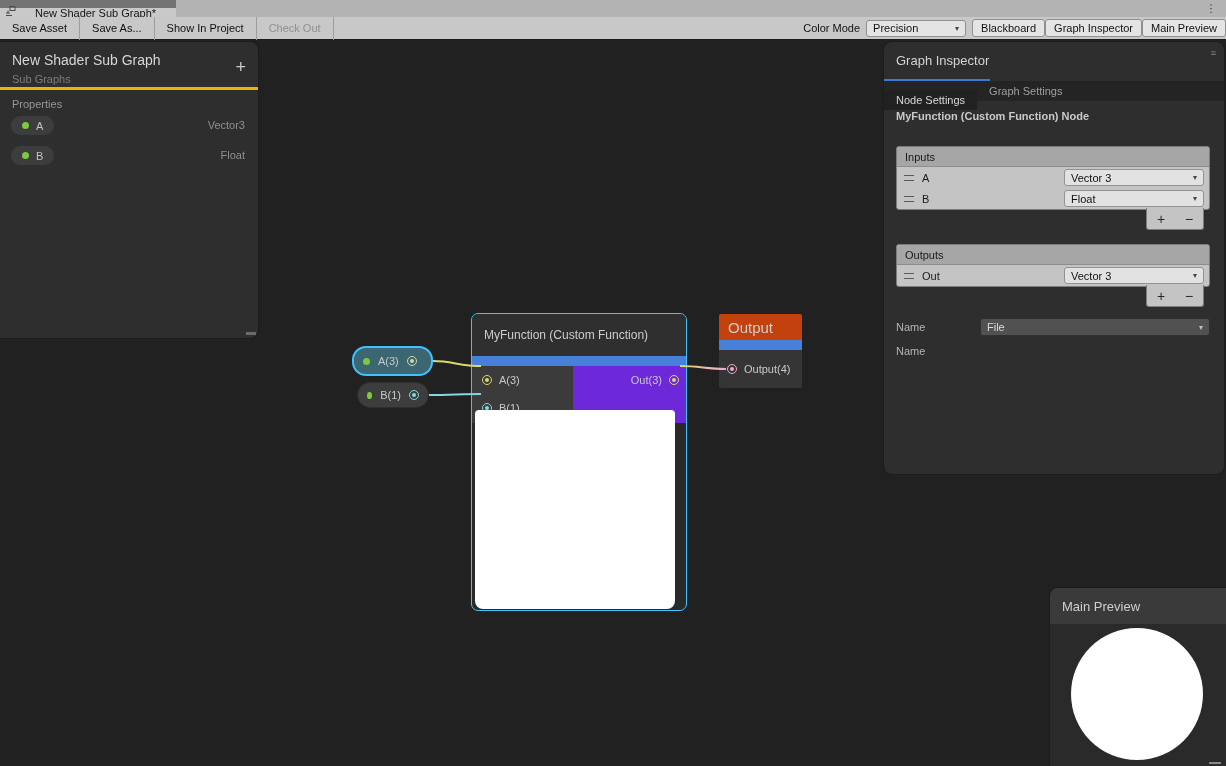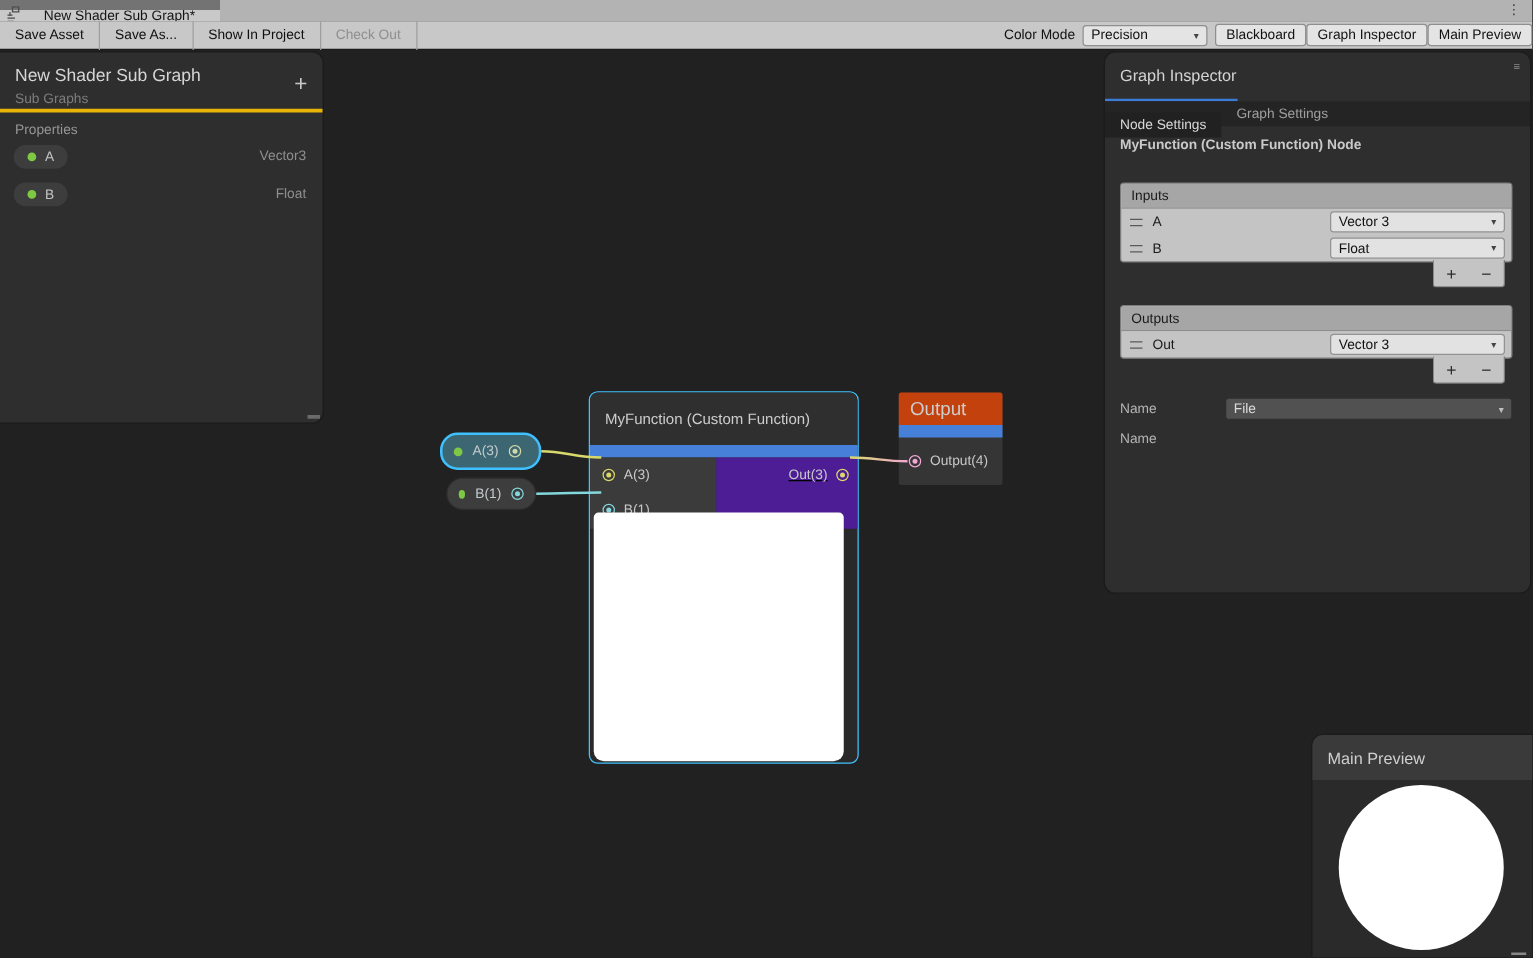--- a/index.html
+++ b/index.html
@@ -86,21 +86,21 @@
   
   .wires { position:absolute; left:0; top:0; width:1226px; height:766px; pointer-events:none; z-index:5; }
   .gnode { position:absolute; z-index:4; }
 
   #fn-node { left:471px; top:313px; width:216px; height:298px; background:#292929; border:1.5px solid #42c2ff; border-radius:7px; }
   .n-title { height:42px; background:#2f2f2f; border-radius:6px 6px 0 0; display:flex; align-items:center;
              padding-left:12px; color:#cdcdcd; font-size:12px; }
   .n-bar { height:10px; background:#4680d8; }
   .fn-ports { display:flex; height:57px; }
   .fn-left { width:101px; background:#3b3b3b; }
-  .fn-right { flex:1; background:#4c1d95;text-decoration:underline; }
+  .fn-right { flex:1; background:#6d28d9; }
   .p-row { height:28px; display:flex; align-items:center; gap:7px; padding-left:10px; color:#c8c8c8; }
   .p-row.out { justify-content:flex-end; padding-right:7px; padding-left:0; }
   .port { position:relative; width:10px; height:10px; flex:none; }
   .port .ring { position:absolute; inset:0; border:1px solid var(--pc); border-radius:50%; }
   .port .dot { position:absolute; left:3px; top:3px; width:4px; height:4px; border-radius:50%; background:var(--pc); }
   .n-preview { position:absolute; left:3px; top:96px; width:200px; height:199px; background:#ffffff; border-radius:4px 4px 8px 8px; }
 
   #out-node { left:719px; top:314px; width:83px; height:74px; background:#353535; border-radius:2px; }
   #out-node .n-title { height:26px; background:#c2410c; border-radius:2px 2px 0 0; font-size:15px; padding-left:9px; }
   #out-node .p-row { height:38px; padding-left:8px; }

